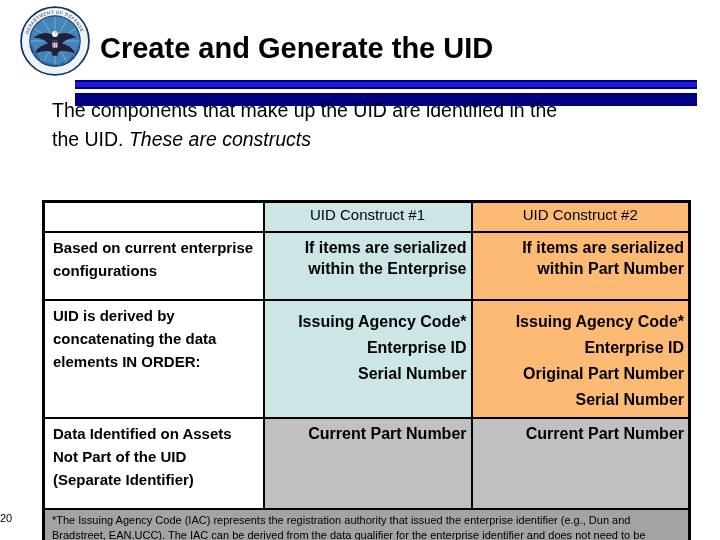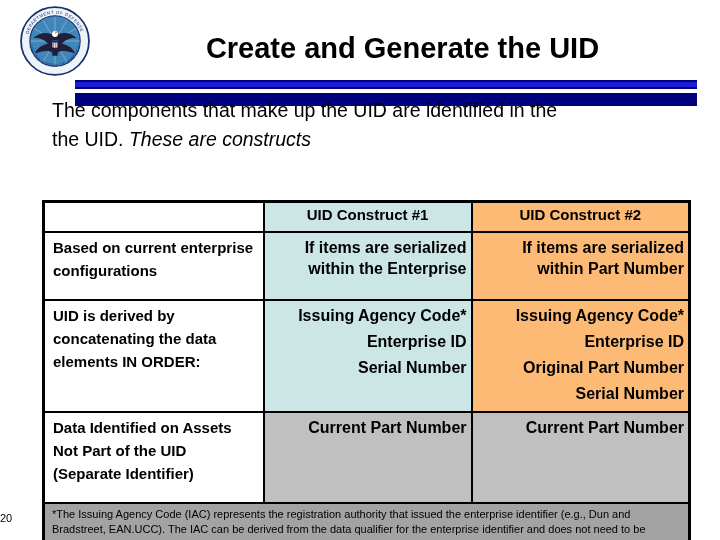--- a/index.html
+++ b/index.html
@@ -4,21 +4,21 @@
 <style>
   html,body{margin:0;padding:0;background:#fff;}
   .slide{
     position:relative;width:720px;height:540px;background:#ffffff;overflow:hidden;
     font-family:"Liberation Sans", sans-serif;color:#000;
   }
   
   .seal{position:absolute;left:20px;top:6px;width:70px;height:70px;}
   .title{
     position:absolute;left:100px;right:15px;top:32px;
-    font-size:29px;font-weight:bold;text-align:center;letter-spacing:0px;
+    font-size:29px;font-weight:bold;text-align:left;letter-spacing:0px;
     white-space:nowrap;
   }
   .bar-top{
     position:absolute;left:75px;width:622px;top:80px;height:9px;
     background:#1d1dd8;border-top:2px solid #000080;border-bottom:2px solid #000080;
     box-sizing:border-box;
   }
   .bar-bottom{
     position:absolute;left:75px;width:622px;top:93px;height:13px;background:#000080;
   }
@@ -28,24 +28,24 @@
   .italic{font-style:italic;}
   
   table.uid{
     position:absolute;left:42px;top:200px;width:646px;
     border-collapse:collapse;table-layout:fixed;border:3px solid #000;
   }
   table.uid td{border:2px solid #000;vertical-align:top;box-sizing:border-box;}
   .c1bg{background:#cce6e6;}
   .c2bg{background:#fdba74;margin-top:40px;}
   .graybg{background:#c0c0c0;}
-  .hdr{font-weight:bold;font-size:15px;text-align:center;padding:3px 4px;}
+  .hdr{font-weight:normal;font-size:15px;text-align:center;padding:3px 4px;}
   .lbl{font-weight:bold;font-size:15px;line-height:23px;padding:3px 4px 17px 8px;background:#fff;}
   .val{font-weight:bold;font-size:16px;text-align:right;padding:4px 4px;line-height:21px;}
-  .val.tall{line-height:26px;padding-top:2px;}
+  .val.tall{line-height:26px;padding-top:8px;}
   .footnote{
     font-size:11px;line-height:15.5px;padding:3px 7px;background:#a3a3a3;font-weight:normal;
   }
   .page-number{
     position:absolute;left:0;right:0;top:512px;text-align:left;font-size:11px;
   }
 </style>
 </head>
 <body>
 

